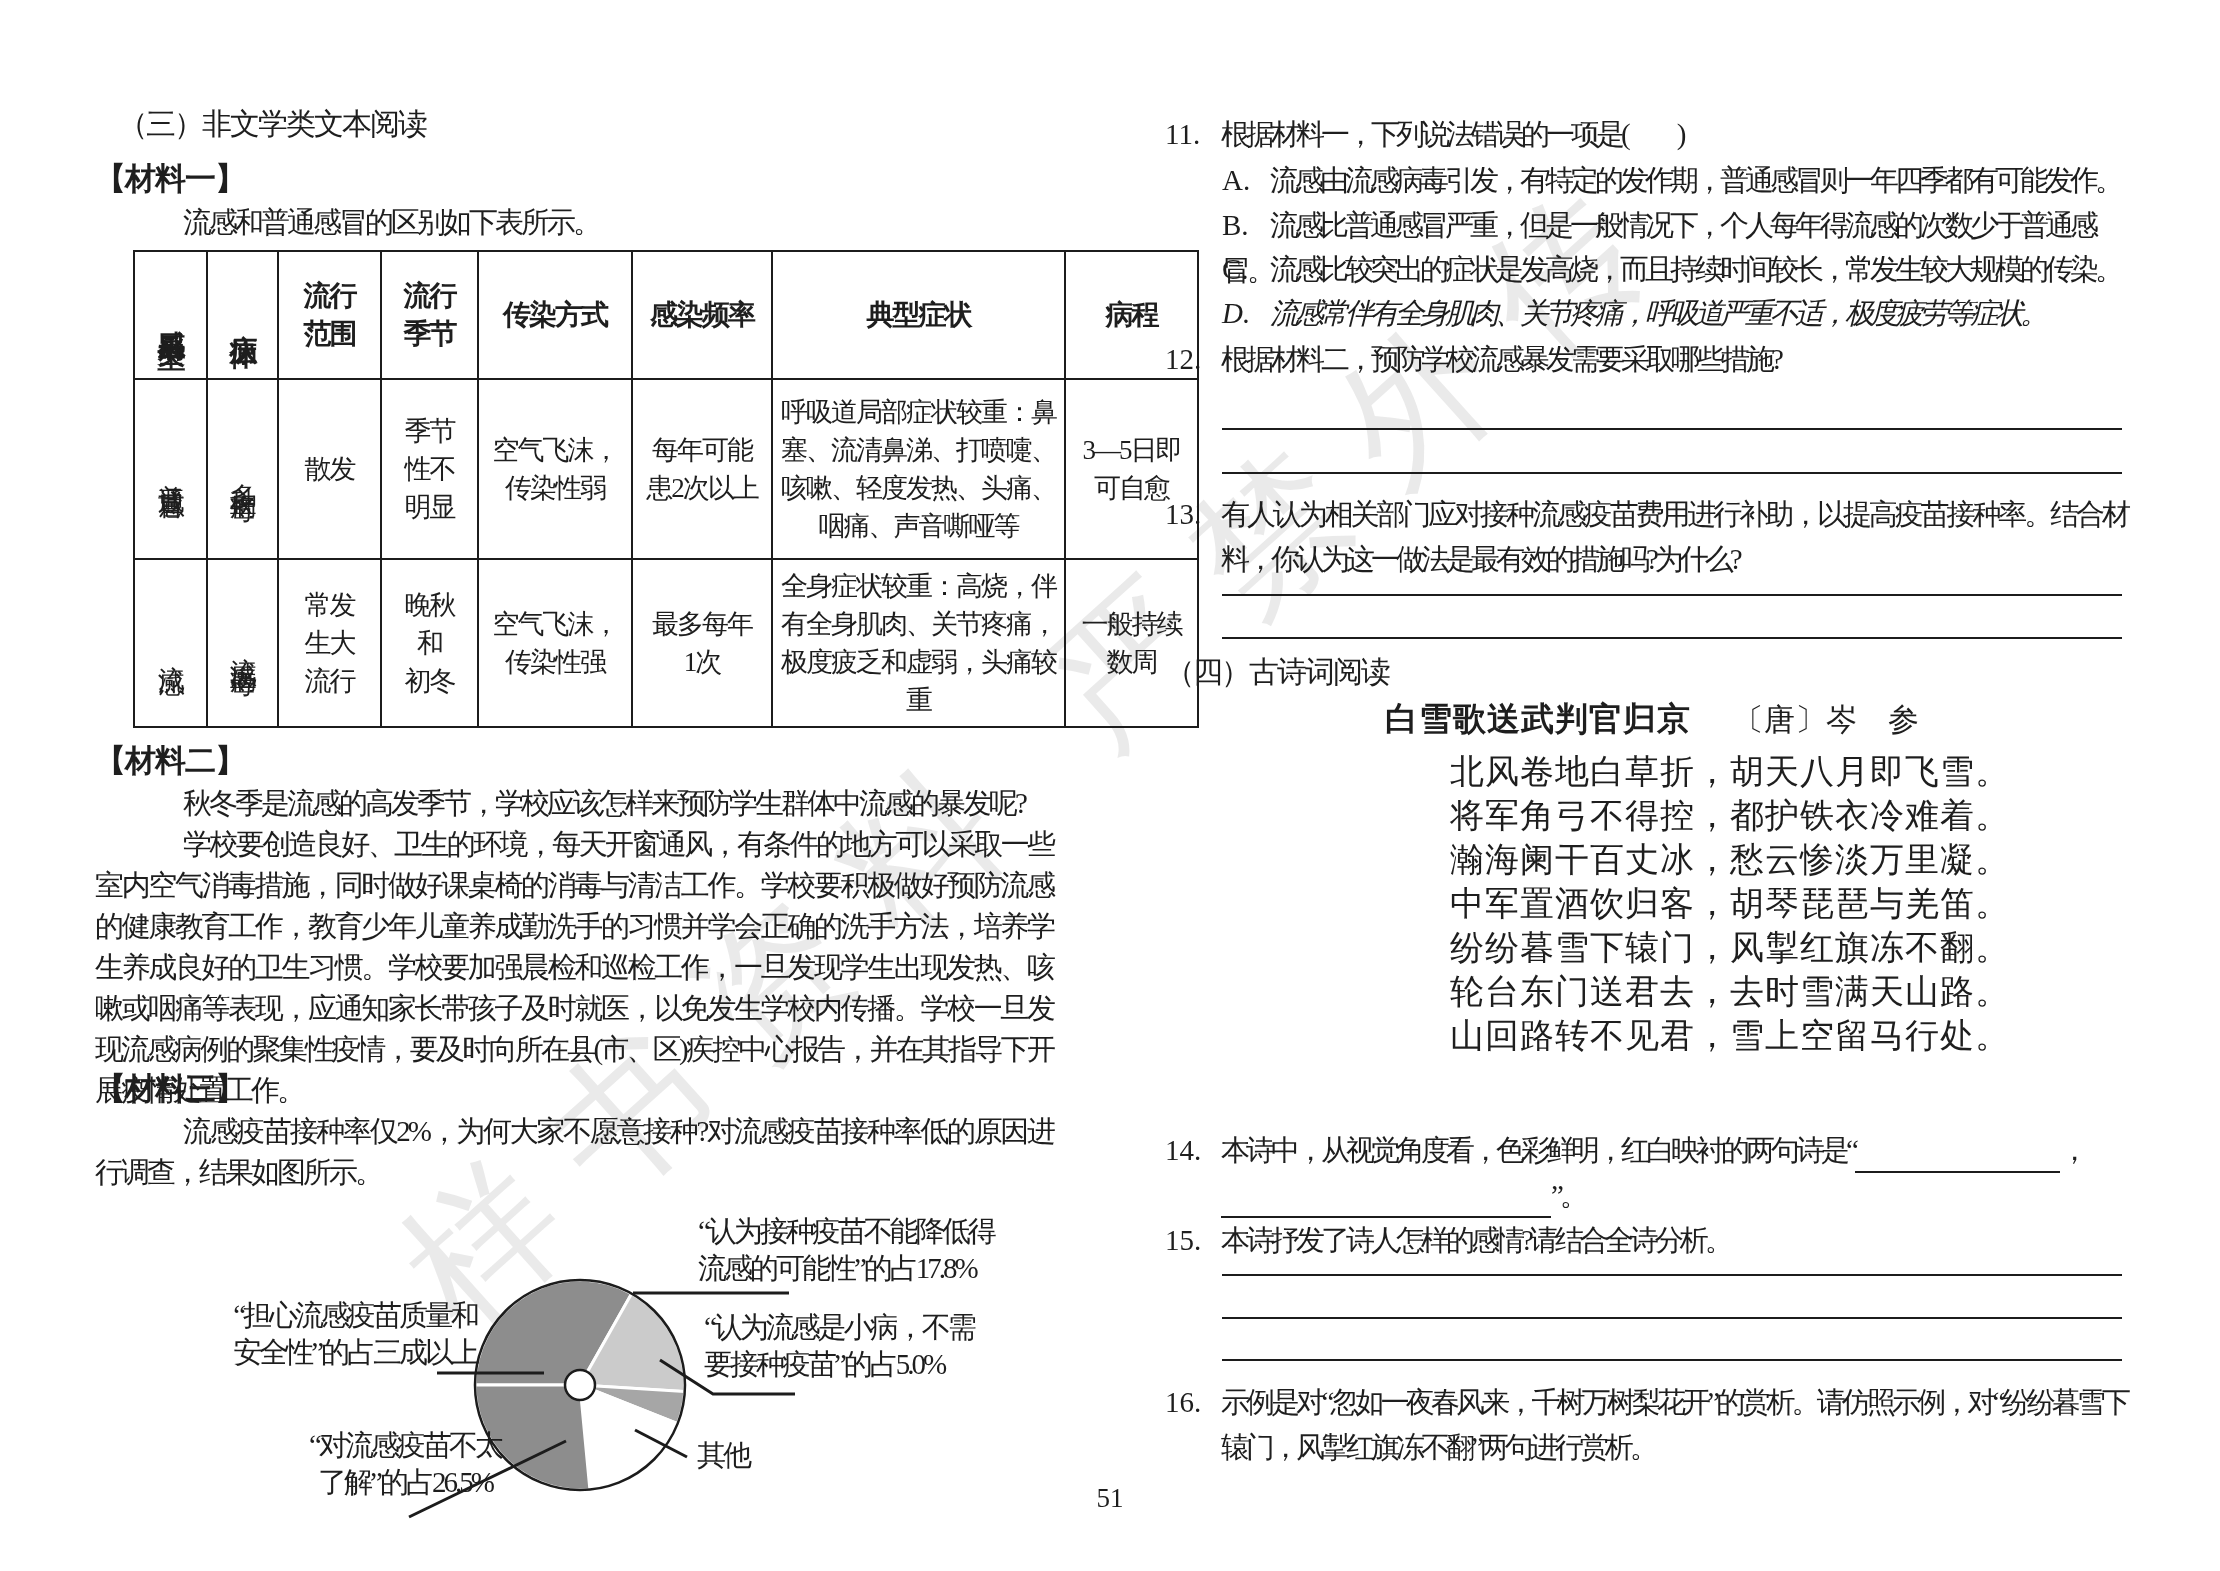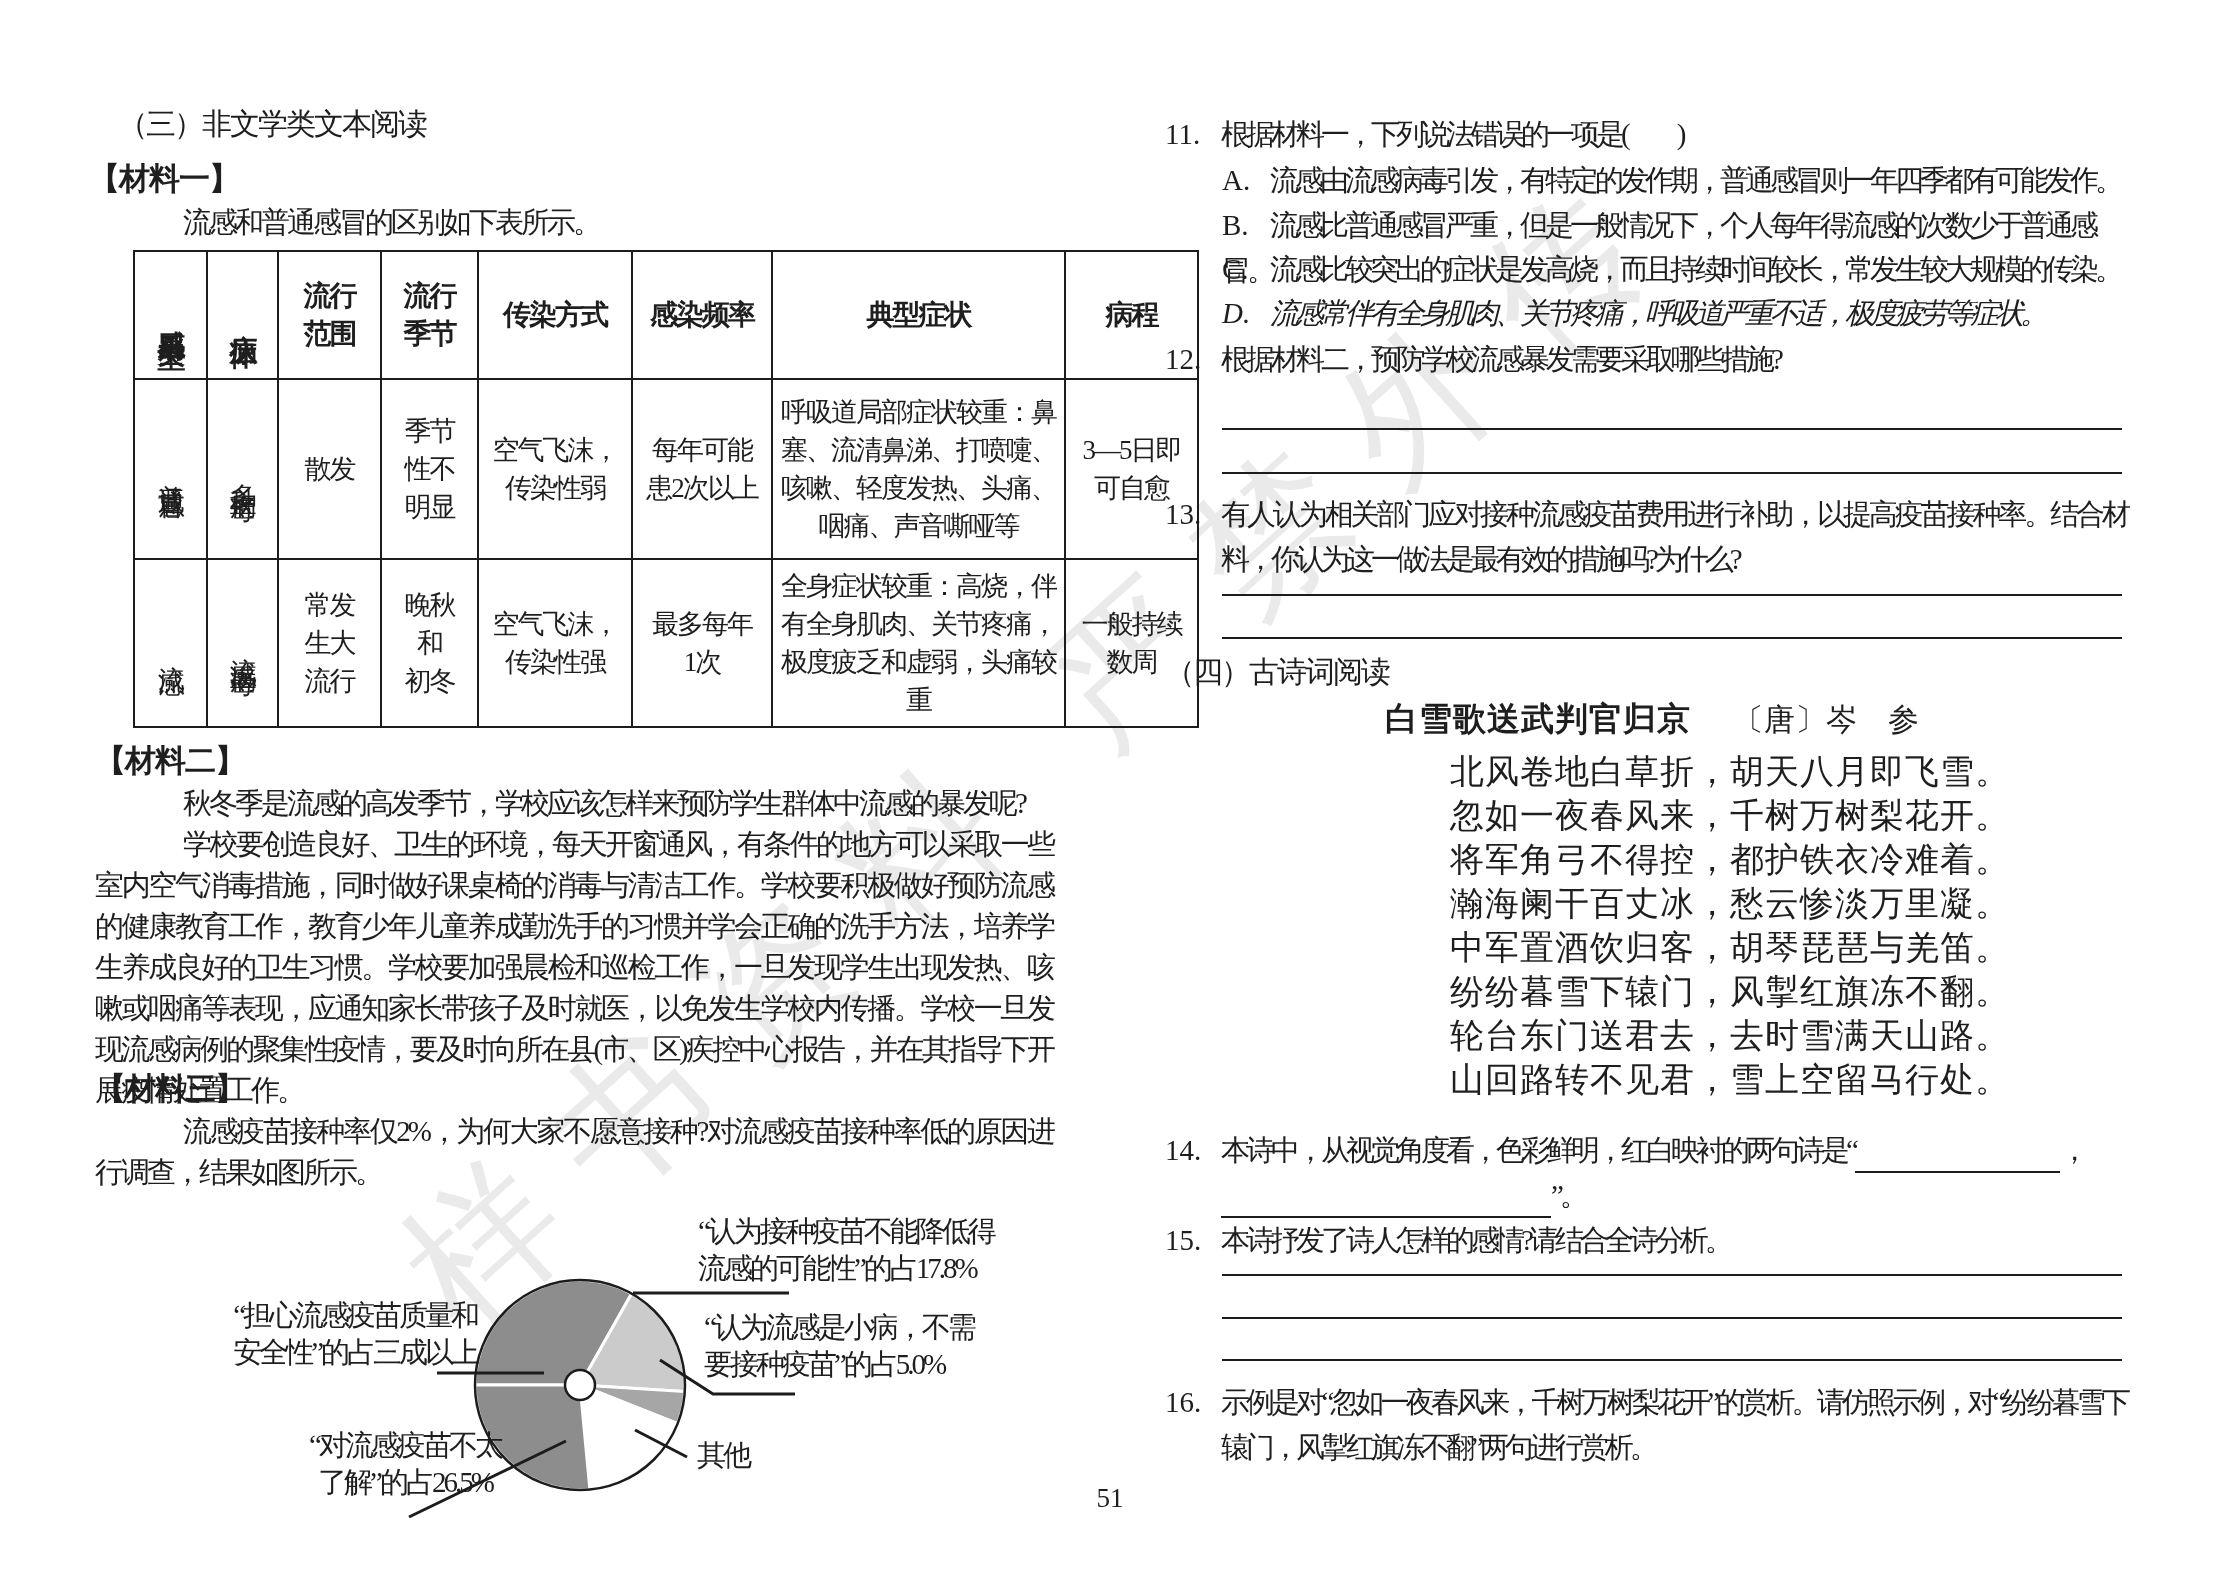--- a/index.html
+++ b/index.html
@@ -35,21 +35,21 @@
        color:rgba(90,90,90,0.13);font-family:"Liberation Sans", sans-serif;pointer-events:none;}
   .pagenum{font-size:27px;letter-spacing:0;text-align:center;}
 </style>
 </head>
 <body>
 
 <div class="watermark">样书资料 严禁外传</div>
 
 <div class="abs heading" style="left:118px;top:104px;width:600px;">（三）非文学类文本阅读</div>
 
-<div class="abs mlabel" style="left:89px;top:158px;width:300px;">【材料一】</div>
+<div class="abs mlabel" style="left:95px;top:158px;width:300px;">【材料一】</div>
 
 <div class="abs kai indent" style="left:95px;top:202px;width:958px;">流感和普通感冒的区别如下表所示。</div>
 
 <table class="flu abs" style="left:133px;top:250px;width:920px;">
   <tbody>
       <tr style="height:128px;">
     <th style="width:55px;"><span class="vert">感冒类型</span></th>
     <th style="width:53px;"><span class="vert">病原体</span></th>
     <th class="pre" style="width:85px;">流行
 范围</th>
@@ -167,21 +167,20 @@
 <div class="rule" style="left:1222px;top:637px;"></div>
 
 <div class="abs heading" style="left:1165px;top:652px;width:500px;">（四）古诗词阅读</div>
 
 <div class="abs" style="left:1385px;top:697px;width:740px;">
   <span class="poem-title">白雪歌送武判官归京</span><span class="poem-author">〔唐〕岑　参</span>
 </div>
 
 <div class="abs" style="left:1450px;top:750px;width:640px;">
   <div class="poem-line">北风卷地白草折，胡天八月即飞雪。</div>
-  <div class="poem-line">忽如一夜春风来，千树万树梨花开。</div>
   <div class="poem-line">将军角弓不得控，都护铁衣冷难着。</div>
   <div class="poem-line">瀚海阑干百丈冰，愁云惨淡万里凝。</div>
   <div class="poem-line">中军置酒饮归客，胡琴琵琶与羌笛。</div>
   <div class="poem-line">纷纷暮雪下辕门，风掣红旗冻不翻。</div>
   <div class="poem-line">轮台东门送君去，去时雪满天山路。</div>
   <div class="poem-line">山回路转不见君，雪上空留马行处。</div>
 </div>
 
 <div class="abs q hang" style="left:1165px;top:1128px;width:962px;">
   <span class="qnum">14.</span><span>本诗中，从视觉角度看，色彩鲜明，红白映衬的两句诗是“</span><span class="blank" style="width:205px;"></span><span>，</span><br>

